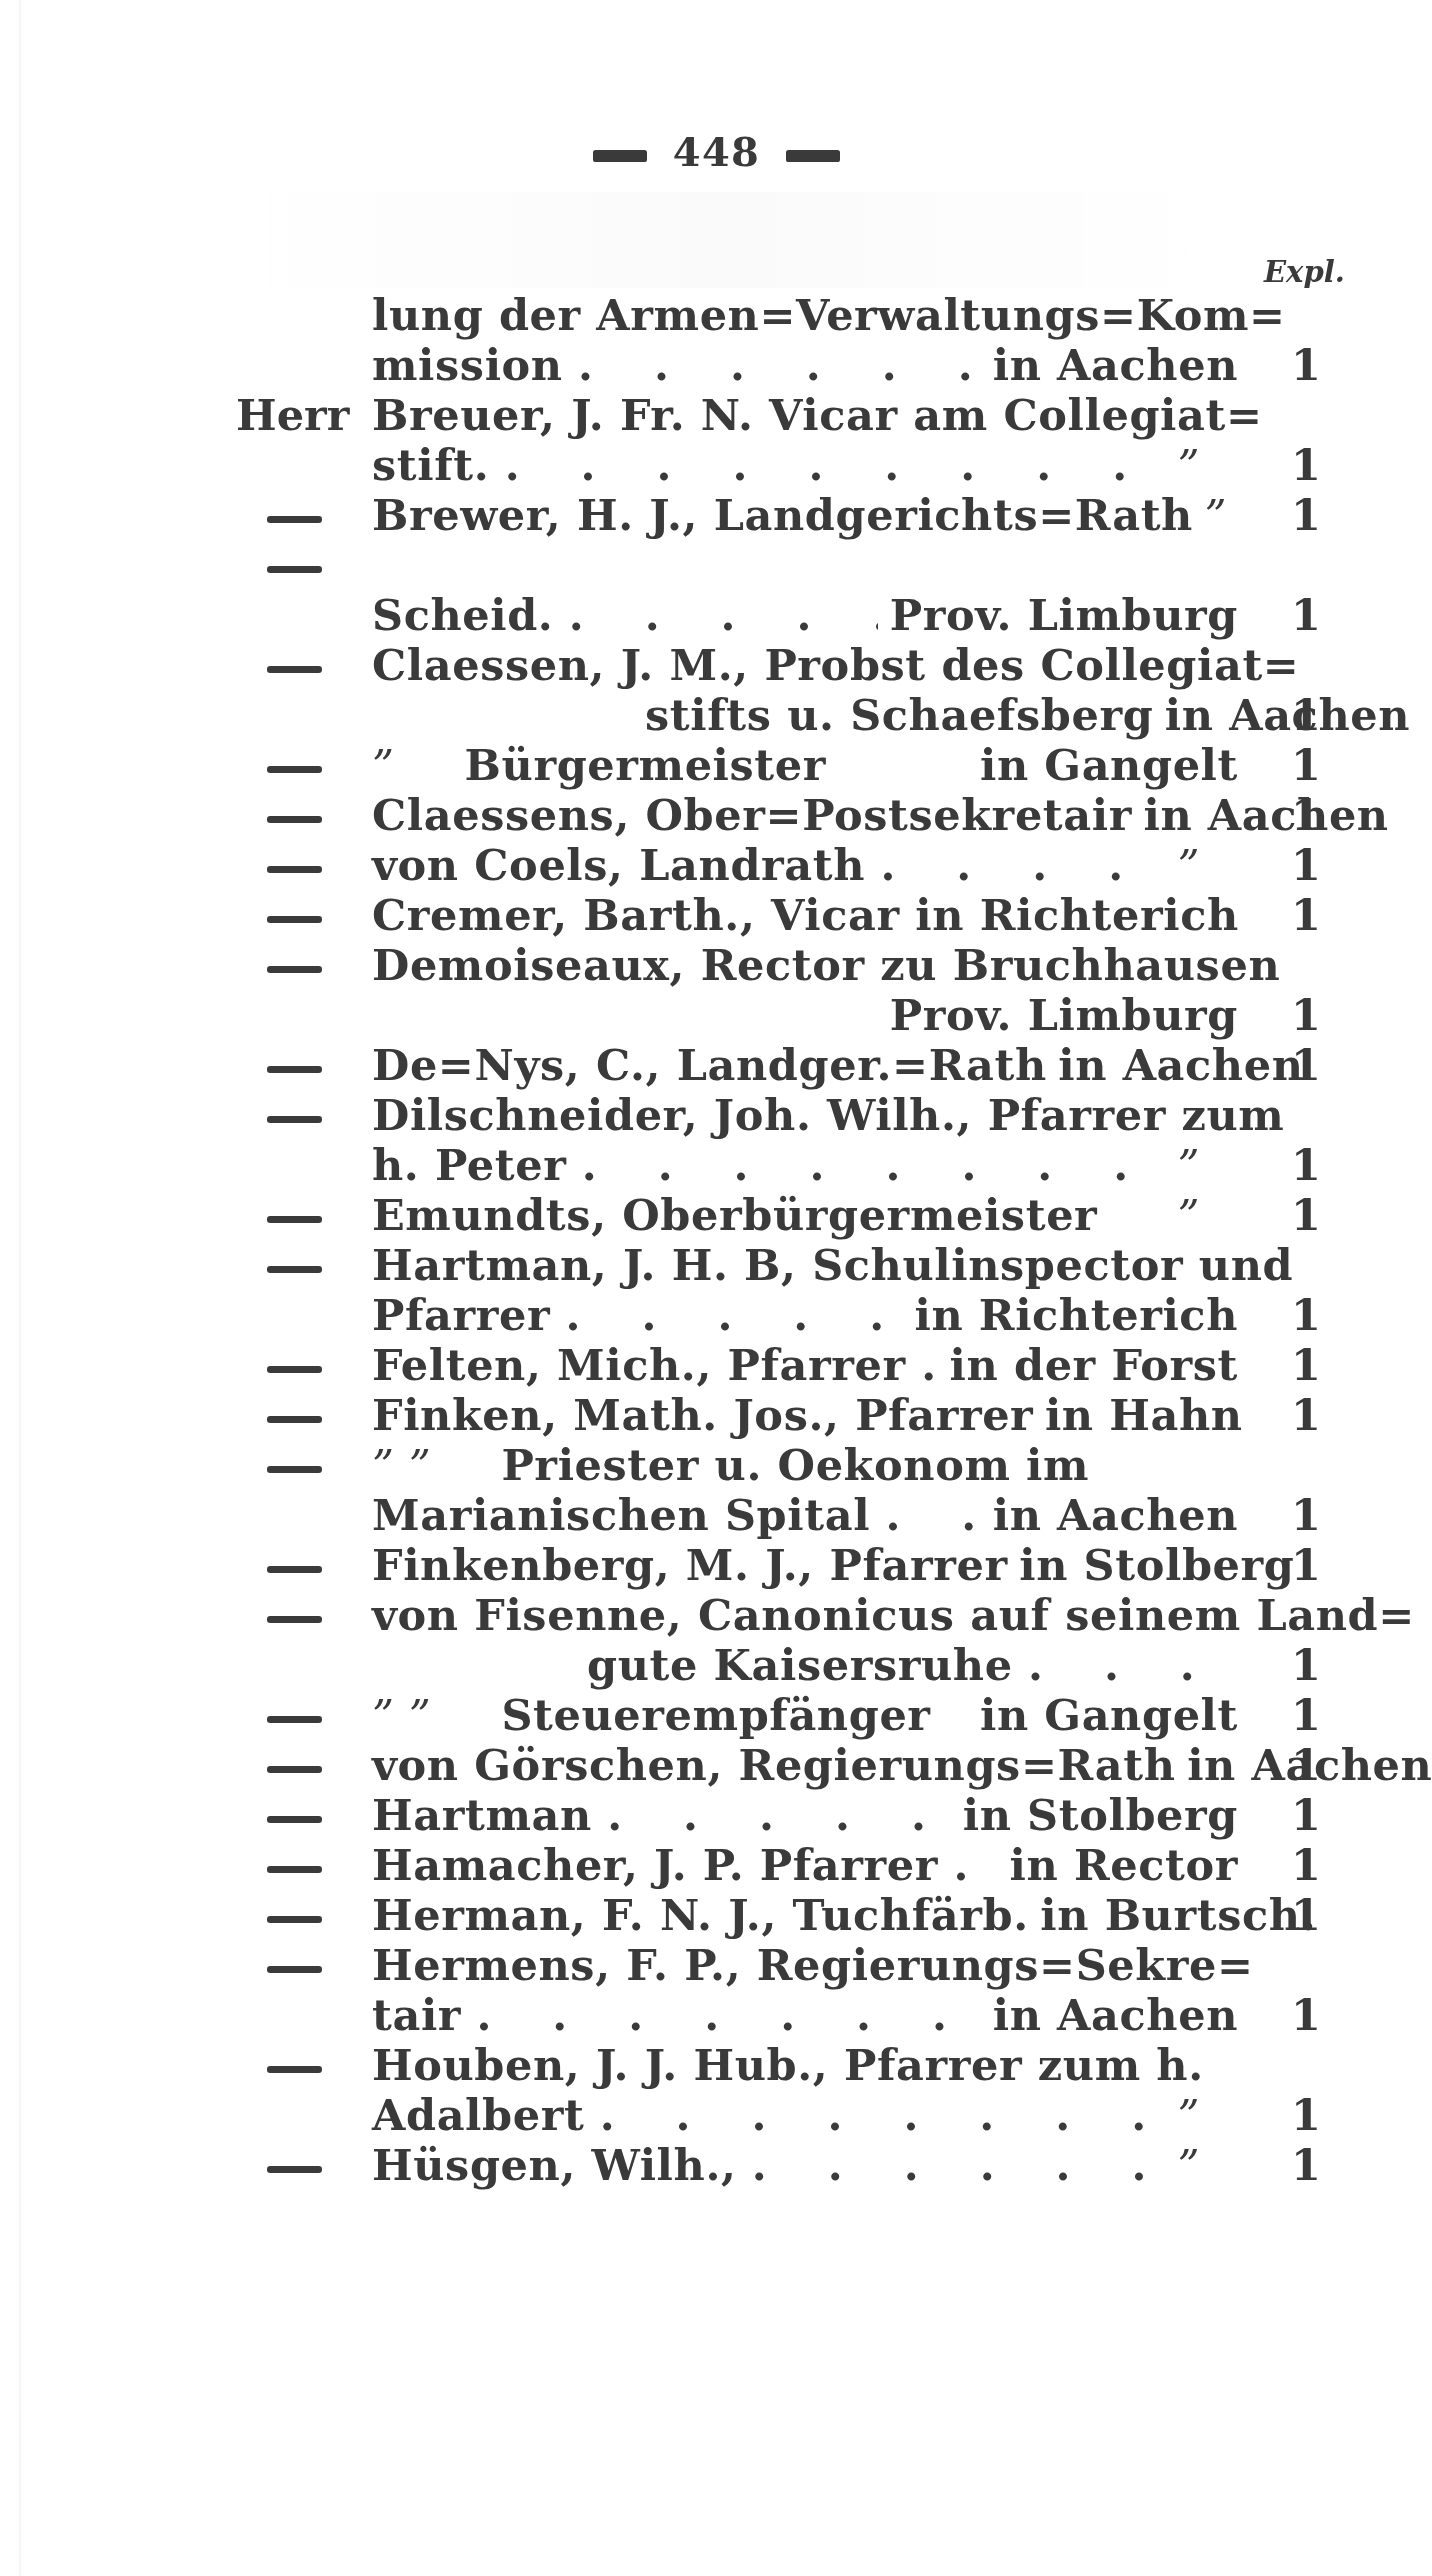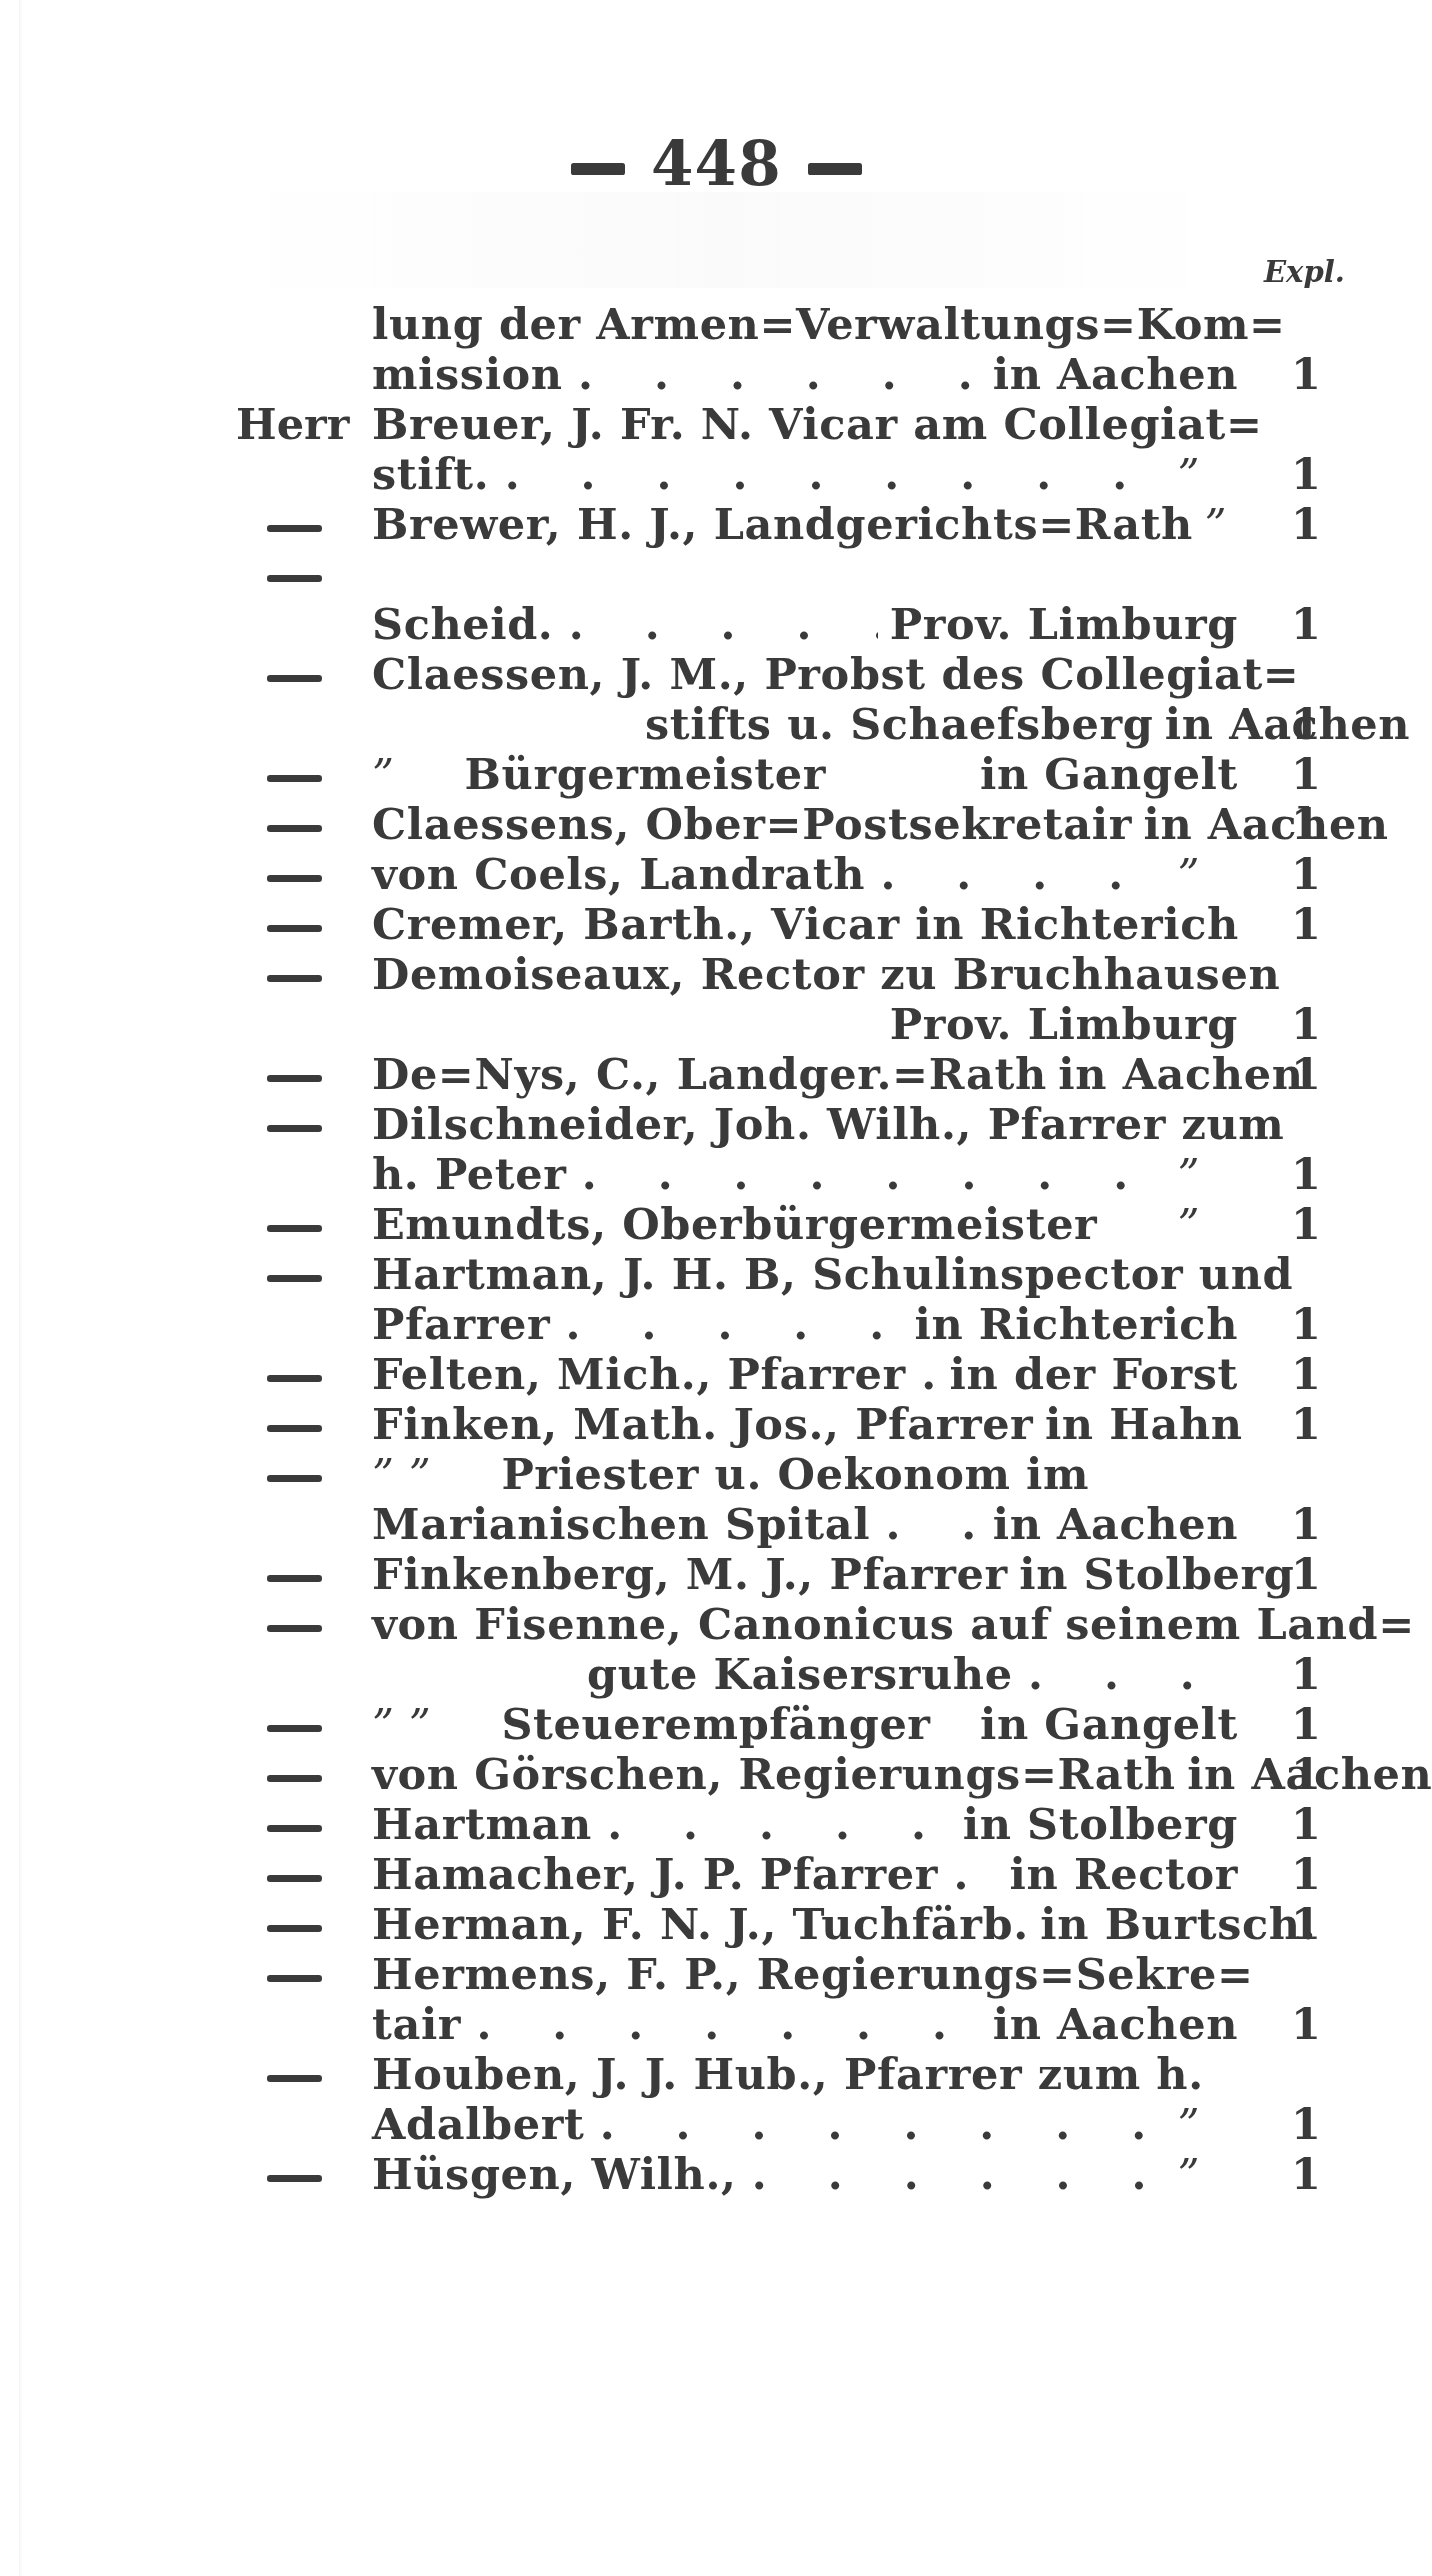--- a/index.html
+++ b/index.html
@@ -27,21 +27,21 @@
     left: 19px; top: 0;
     width: 2.6px; height: 2576px;
     background: linear-gradient(to right, #f1f1f1, #ffffff);
   }
   .header {
     position: absolute;
     top: 128px;
     left: 0;
     width: 1433px;
     text-align: center;
-    font-size: 61px;
+    font-size: 40px;
     font-weight: bold;
     letter-spacing: 1.3px;
   }
   .header .dash {
     display: inline-block;
     width: 54px;
     height: 11.5px;
     background: #3a3a3a;
     vertical-align: middle;
     margin: 0 25.5px;
@@ -53,21 +53,20 @@
     left: 1264px;
     font-size: 29px;
     font-weight: bold;
     font-style: italic;
   }
   .listing {
     position: absolute;
     top: 290px;
     left: 0;
     width: 1433px;
-    margin-top: 9px;
   }
   .row {
     position: relative;
     height: 50px;
     font-size: 43px;
     line-height: 50px;
     white-space: nowrap;
   }
   .prefix {
     position: absolute;

